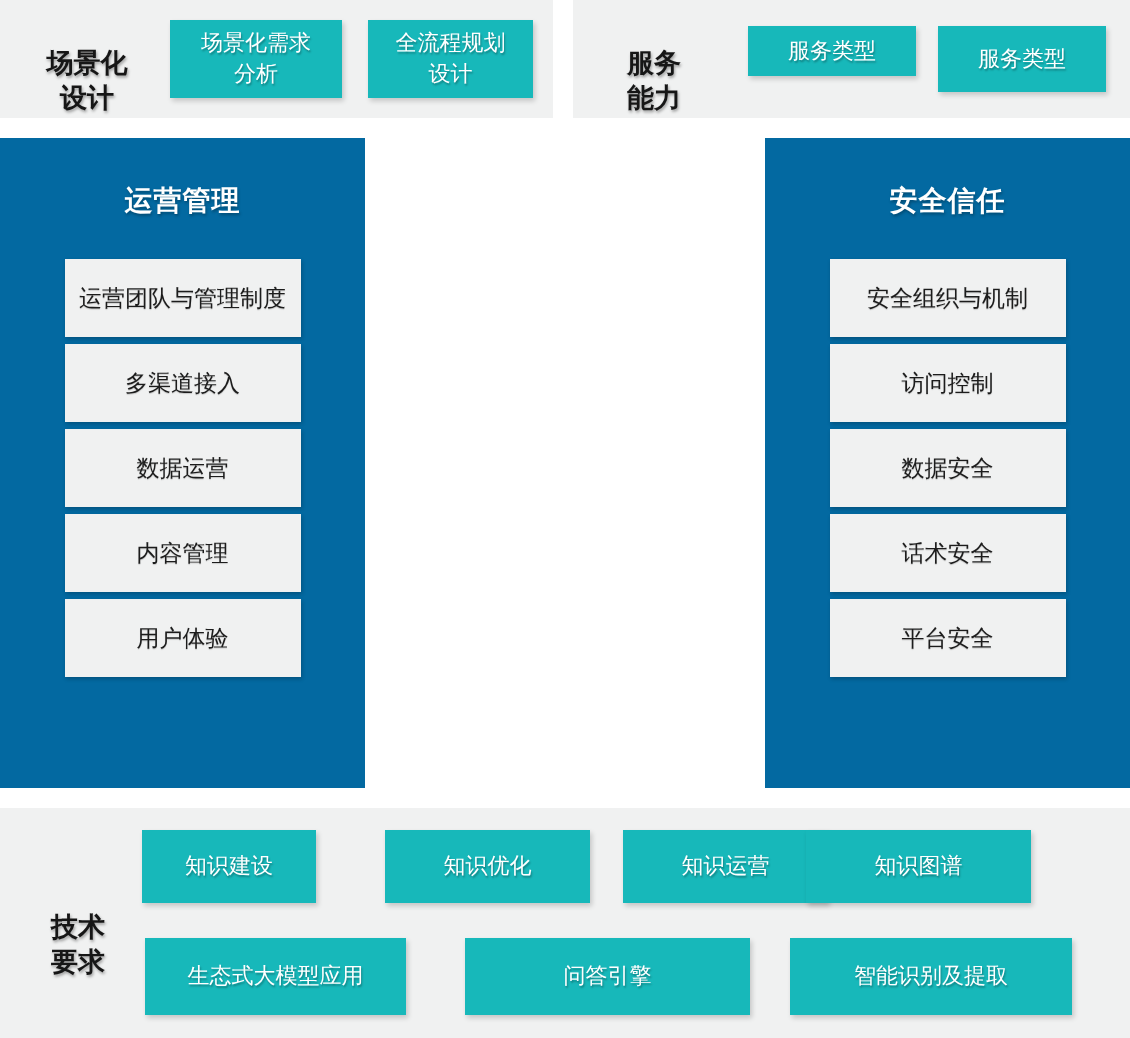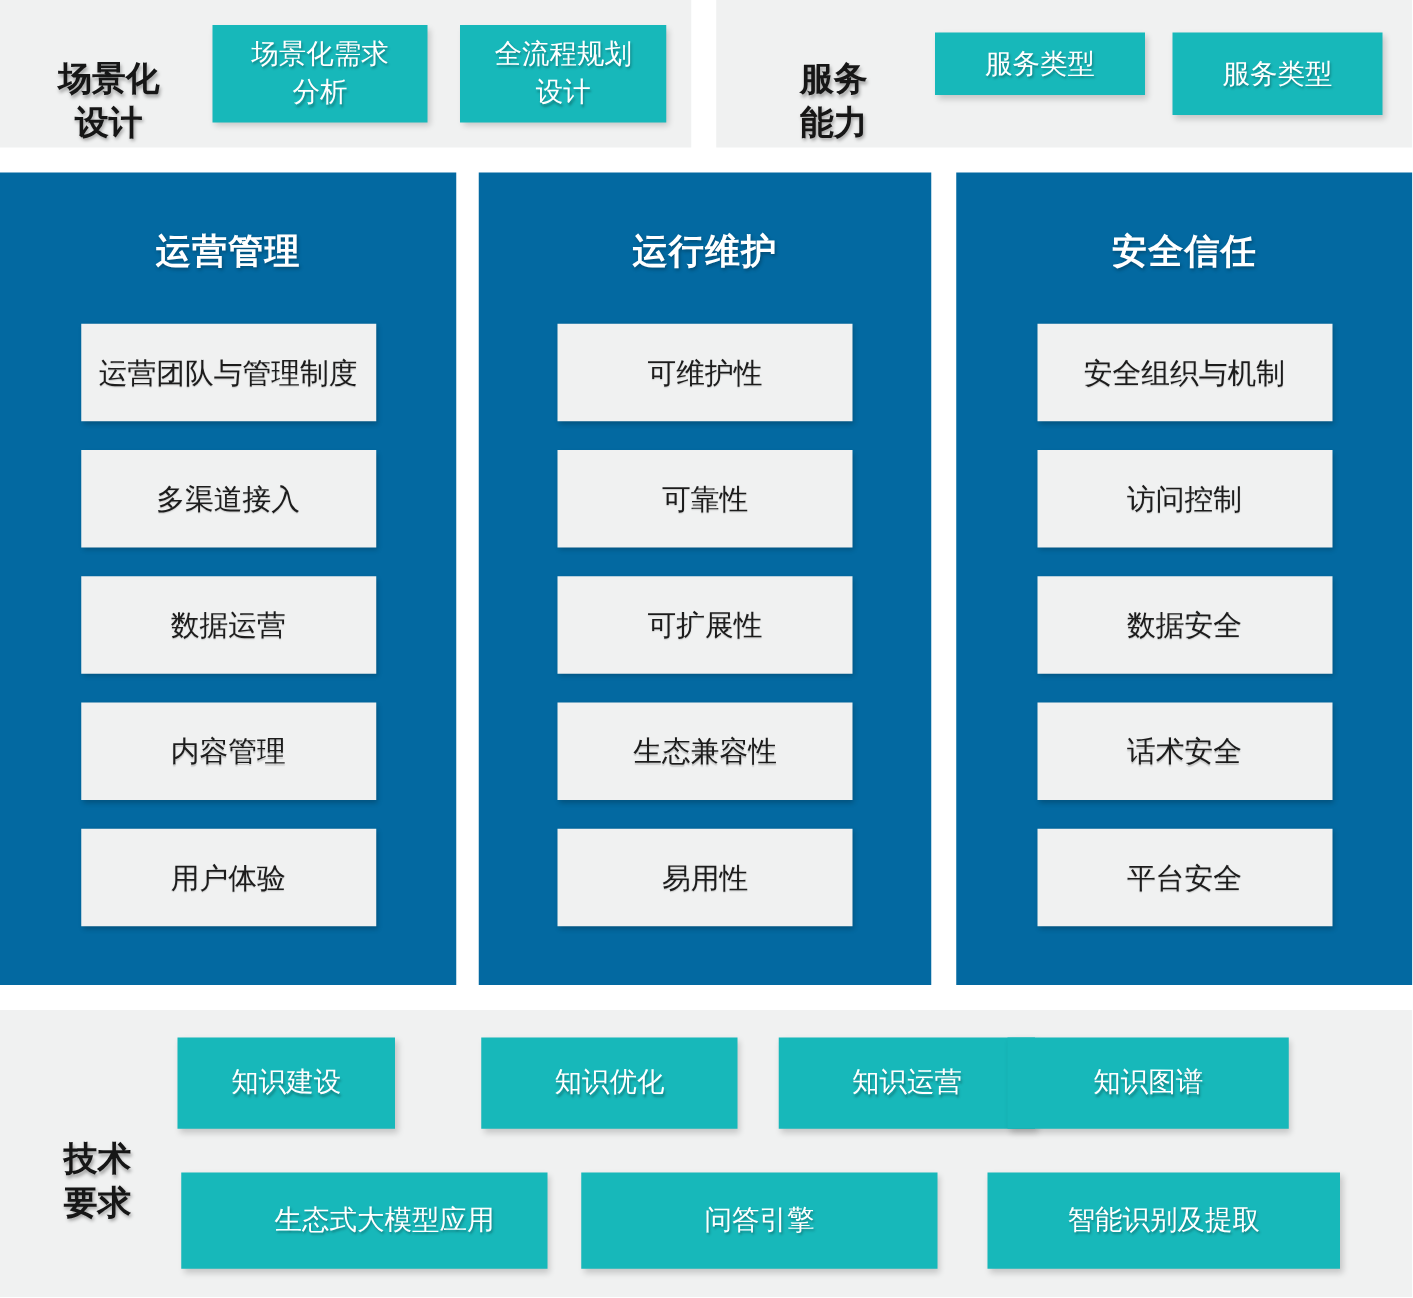--- a/index.html
+++ b/index.html
@@ -11,21 +11,21 @@
   .tl-panel { left:0; top:0; width:553px; height:118px; }
   .tr-panel { left:573px; top:0; width:557px; height:118px; }
 
   .panel-title {
     position:absolute; top:0; height:100%; display:flex; flex-direction:column;
     justify-content:center; align-items:center; text-align:center;
     font-size:27px; font-weight:bold; color:#161616; line-height:1.3;
     text-shadow:1px 2px 3px rgba(0,0,0,0.35);
   }
   .tl-title { left:26px; width:122px; }
-  .tr-title { left:54px; width:80px; }
+  .tr-title { left:41px; width:80px; }
 
   .teal-btn {
     position:absolute; background:#17b8ba; color:#ffffff;
     display:flex; flex-direction:column; justify-content:center; align-items:center;
     text-align:center; font-size:22px; line-height:1.4;
     text-shadow:1px 2px 2px rgba(0,0,0,0.3);
     box-shadow:2px 3px 5px rgba(0,0,0,0.18);
   }
   .tl-btn1 { left:170px; top:20px; width:172px; height:78px; }
   .tl-btn2 { left:368px; top:20px; width:165px; height:78px; }
@@ -34,37 +34,37 @@
 
   .col { position:absolute; top:138px; height:650px; background:#0369a1; }
   .col-1 { left:0;     width:365px; }
   .col-2 { left:383px; width:362px; }
   .col-3 { left:765px; width:365px; }
   .col-title {
     margin-top:44px; height:36px; text-align:center; color:#ffffff;
     font-size:28px; font-weight:bold; letter-spacing:1px;
     text-shadow:1px 2px 3px rgba(0,0,0,0.3);
   }
-  .col-items { margin-top:41px; display:flex; flex-direction:column; align-items:center; gap:23px; }
+  .col-items { margin-top:41px; display:flex; flex-direction:column; align-items:center; gap:7px; }
   .col-item {
     width:236px; height:78px; background:#f0f1f1; color:#1c1c1c;
     display:flex; justify-content:center; align-items:center;
     font-size:23px; text-shadow:0 1px 1px rgba(0,0,0,0.18);
     box-shadow:1px 2px 4px rgba(0,0,0,0.22);
   }
 
   .bottom-panel { left:0; top:808px; width:1130px; height:230px; }
   .bottom-title { left:38px; width:80px; }
   .tech-btn-r1 { top:22px;  height:73px; }
   .tech-btn-r2 { top:130px; height:77px; }
   .tb-1 { left:142px; width:174px; }
   .tb-2 { left:385px; width:205px; }
   .tb-3 { left:623px; width:205px; }
   .tb-4 { left:806px; width:225px; }
-  .tb-5 { left:145px; width:261px;padding-left:32px; }
+  .tb-5 { left:145px; width:261px; }
   .tb-6 { left:465px; width:285px; }
   .tb-7 { left:790px; width:282px; }
 
   .line { display:block; }
 </style>
 </head>
 <body>
 
 <div class="page">
 
@@ -100,30 +100,20 @@
     <h2 class="col-title">运营管理</h2>
     <div class="col-items">
       <div class="col-item">运营团队与管理制度</div>
       <div class="col-item">多渠道接入</div>
       <div class="col-item">数据运营</div>
       <div class="col-item">内容管理</div>
       <div class="col-item">用户体验</div>
     </div>
   </section>
 
-  <section class="col col-2">
-    <h2 class="col-title">运行维护</h2>
-    <div class="col-items">
-      <div class="col-item">可维护性</div>
-      <div class="col-item">可靠性</div>
-      <div class="col-item">可扩展性</div>
-      <div class="col-item">生态兼容性</div>
-      <div class="col-item">易用性</div>
-    </div>
-  </section>
 
   <section class="col col-3">
     <h2 class="col-title">安全信任</h2>
     <div class="col-items">
       <div class="col-item">安全组织与机制</div>
       <div class="col-item">访问控制</div>
       <div class="col-item">数据安全</div>
       <div class="col-item">话术安全</div>
       <div class="col-item">平台安全</div>
     </div>

